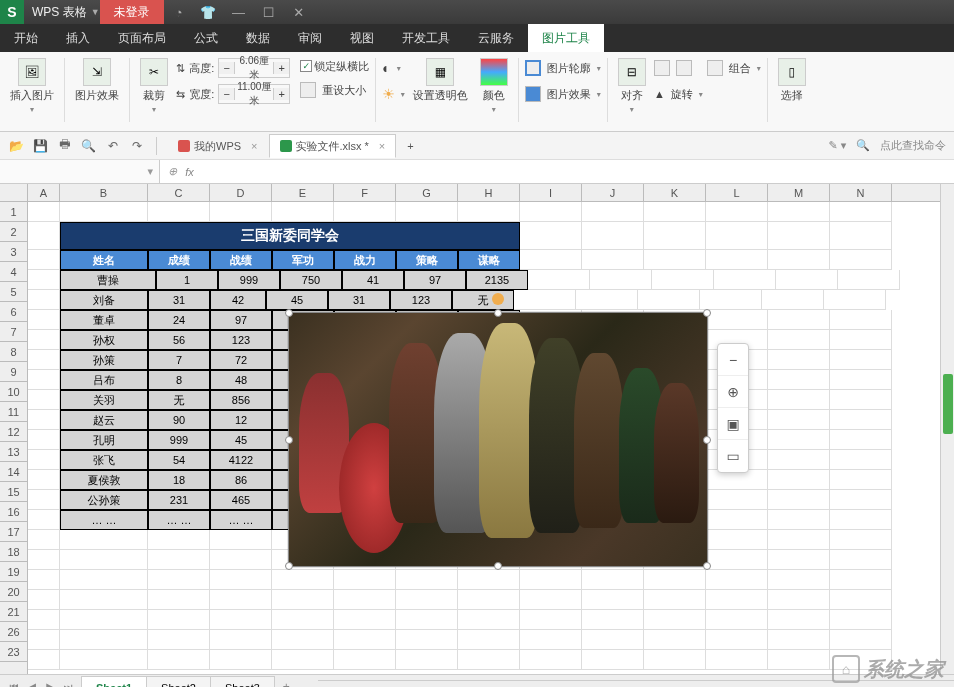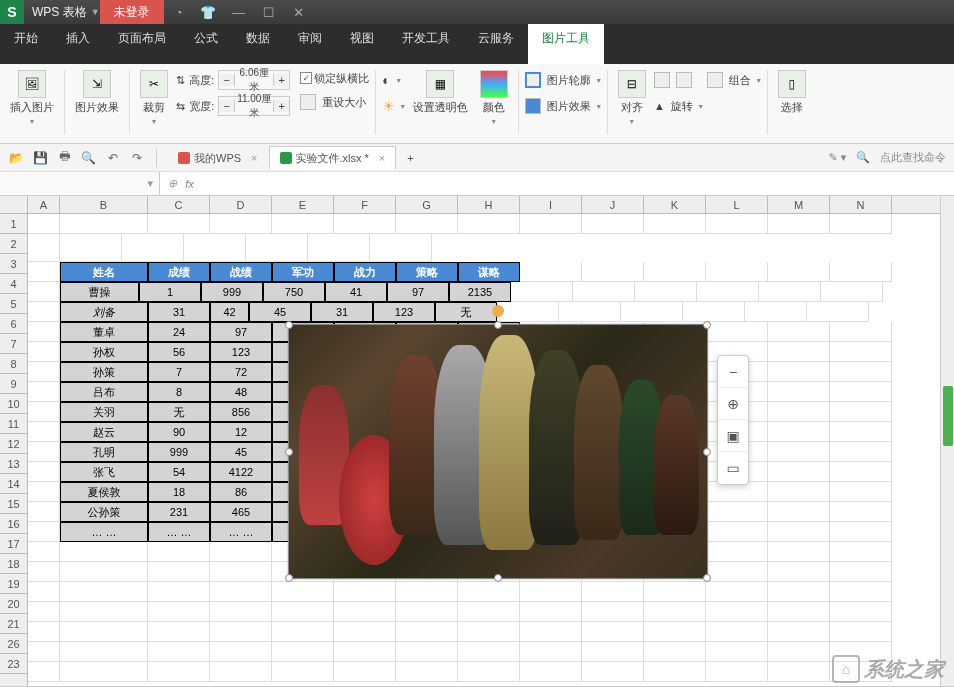--- a/index.html
+++ b/index.html
@@ -10,21 +10,21 @@
 .wps-logo { width: 24px; height: 24px; background: #1e8449; display: flex; align-items: center; justify-content: center; color: #fff; font-size: 14px; font-weight: bold; }
 .app-name { margin-left: 8px; color: #eee; font-size: 12px; }
 .title-drop { font-size: 9px; margin-left: 4px; color: #aaa; }
 .title-center { flex: 1; text-align: center; color: #ccc; display: flex; align-items: center; justify-content: center; gap: 4px; }
 .title-doc-icon { width: 14px; height: 14px; background: #2c974b; border-radius: 2px; }
 .title-right { display: flex; align-items: center; gap: 0; }
 .login-btn { background: #d9534f; color: #fff; padding: 0 14px; height: 24px; line-height: 24px; }
 .title-icon { width: 30px; height: 24px; display: flex; align-items: center; justify-content: center; color: #aaa; font-size: 13px; }
 
 
-.menu-bar { height: 40px; background: #2d2d2d; display: flex; }
+.menu-bar { height: 28px; background: #2d2d2d; display: flex; }
 .menu-tab { padding: 0 14px; line-height: 28px; color: #ddd; font-size: 12px; }
 .menu-tab.active { background: #fff; color: #1e8449; }
 
 
 .ribbon { height: 80px; background: #f8f8f8; border-bottom: 1px solid #ccc; display: flex; align-items: flex-start; padding: 4px 6px; gap: 4px; }
 .ribbon-sep { width: 1px; height: 64px; background: #ddd; margin: 2px 2px; }
 .big-btn { display: flex; flex-direction: column; align-items: center; gap: 2px; padding: 2px 4px; }
 .big-icon { width: 28px; height: 28px; background: #e8f0e8; border: 1px solid #ccc; display: flex; align-items: center; justify-content: center; }
 .btn-label { font-size: 11px; color: #444; }
 .drop-tiny { font-size: 8px; color: #888; }
@@ -348,20 +348,21 @@
             <div class="cell" style="width: 62px;"></div>
             <div class="cell" style="width: 62px;"></div>
             <div class="cell" style="width: 62px;"></div>
             <div class="cell" style="width: 62px;"></div>
             <div class="cell" style="width: 62px;"></div>
             <div class="cell" style="width: 62px;"></div>
             <div class="cell" style="width: 62px;"></div>
           </div>
           <div class="cell-row" style="height: 28px;">
             <div class="cell" style="width: 32px;"></div>
+            <div class="cell tbl-title" style="width: 460px;">三国新委同学会</div>
             <div class="cell" style="width: 62px;"></div>
             <div class="cell" style="width: 62px;"></div>
             <div class="cell" style="width: 62px;"></div>
             <div class="cell" style="width: 62px;"></div>
             <div class="cell" style="width: 62px;"></div>
             <div class="cell" style="width: 62px;"></div>
           </div>
           <div class="cell-row">
             <div class="cell" style="width: 32px;"></div>
             <div class="cell tbl-header" style="width: 88px;">姓名</div>
@@ -373,39 +374,39 @@
             <div class="cell tbl-header" style="width: 62px;">谋略</div>
             <div class="cell" style="width: 62px;"></div>
             <div class="cell" style="width: 62px;"></div>
             <div class="cell" style="width: 62px;"></div>
             <div class="cell" style="width: 62px;"></div>
             <div class="cell" style="width: 62px;"></div>
             <div class="cell" style="width: 62px;"></div>
           </div>
           <div class="cell-row">
             <div class="cell" style="width: 32px;"></div>
-            <div class="cell tbl-cell" style="width: 79px;">曹操</div>
+            <div class="cell tbl-cell" style="width: 96px;">曹操</div>
             <div class="cell tbl-cell" style="width: 62px;">1</div>
             <div class="cell tbl-cell" style="width: 62px;">999</div>
             <div class="cell tbl-cell" style="width: 62px;">750</div>
             <div class="cell tbl-cell" style="width: 62px;">41</div>
             <div class="cell tbl-cell" style="width: 62px;">97</div>
             <div class="cell tbl-cell" style="width: 62px;">2135</div>
             <div class="cell" style="width: 62px;"></div>
             <div class="cell" style="width: 62px;"></div>
             <div class="cell" style="width: 62px;"></div>
             <div class="cell" style="width: 62px;"></div>
             <div class="cell" style="width: 62px;"></div>
             <div class="cell" style="width: 62px;"></div>
           </div>
           <div class="cell-row">
             <div class="cell" style="width: 32px;"></div>
-            <div class="cell tbl-cell" style="width: 88px; font-style: italic;">刘备</div>
+            <div class="cell tbl-cell" style="width: 88px;">刘备</div>
             <div class="cell tbl-cell" style="width: 62px;">31</div>
-            <div class="cell tbl-cell" style="width: 39px;">42</div>
+            <div class="cell tbl-cell" style="width: 56px;">42</div>
             <div class="cell tbl-cell" style="width: 62px;">45</div>
             <div class="cell tbl-cell" style="width: 62px;">31</div>
             <div class="cell tbl-cell" style="width: 62px;">123</div>
             <div class="cell tbl-cell" style="width: 62px;">无</div>
             <div class="cell" style="width: 62px;"></div>
             <div class="cell" style="width: 62px;"></div>
             <div class="cell" style="width: 62px;"></div>
             <div class="cell" style="width: 62px;"></div>
             <div class="cell" style="width: 62px;"></div>
             <div class="cell" style="width: 62px;"></div>

